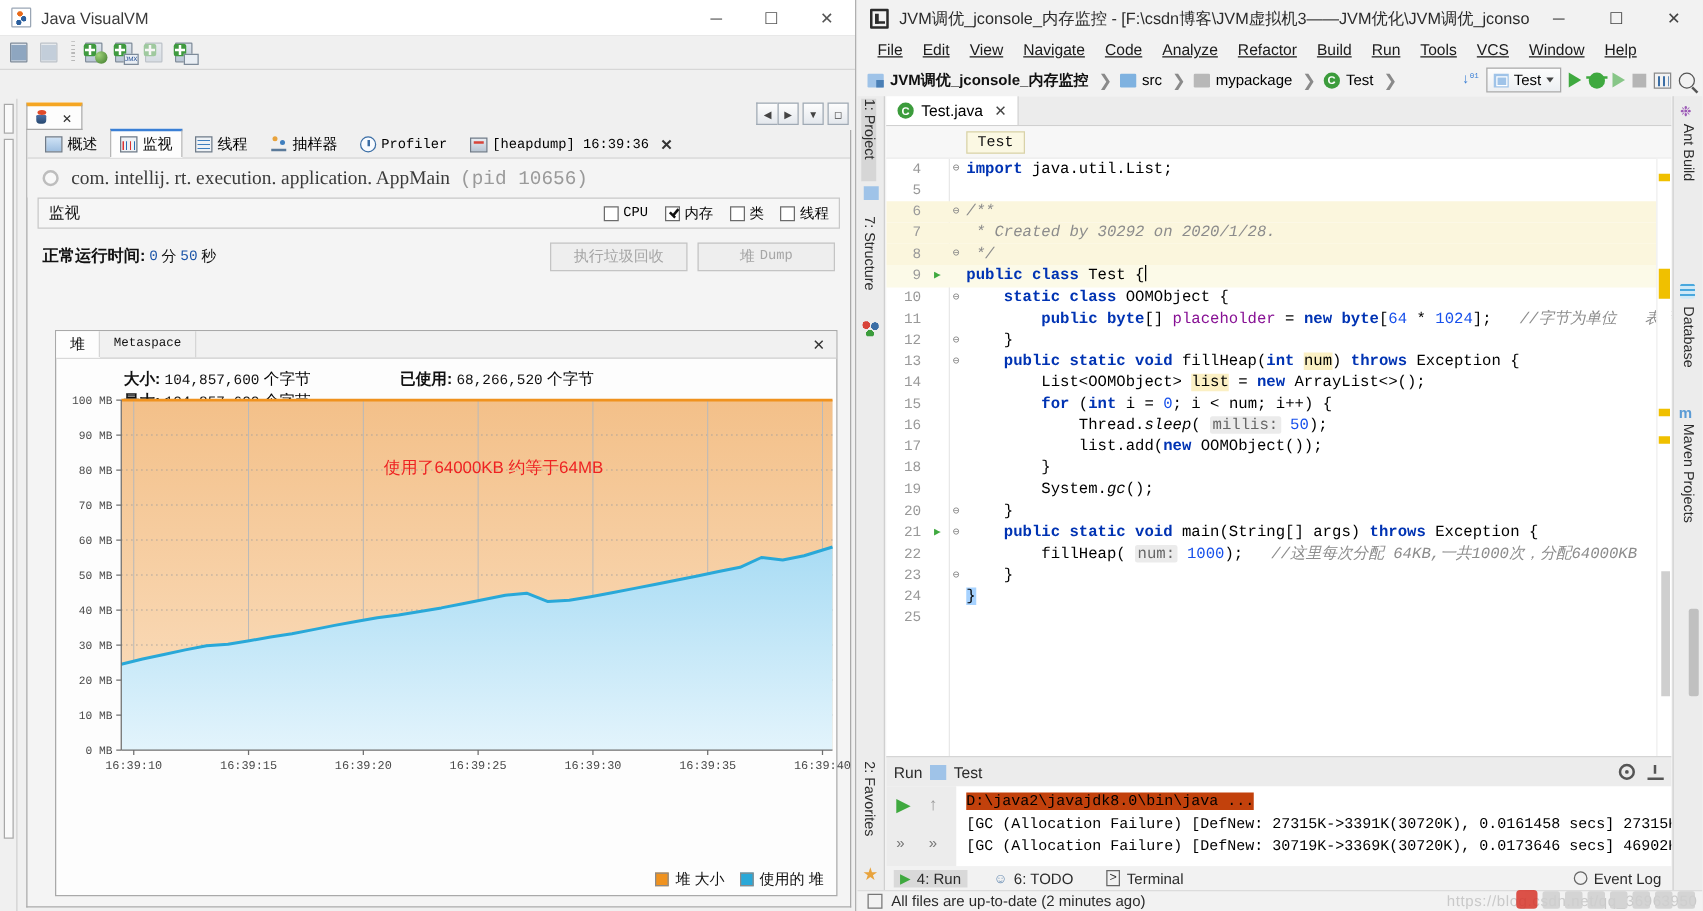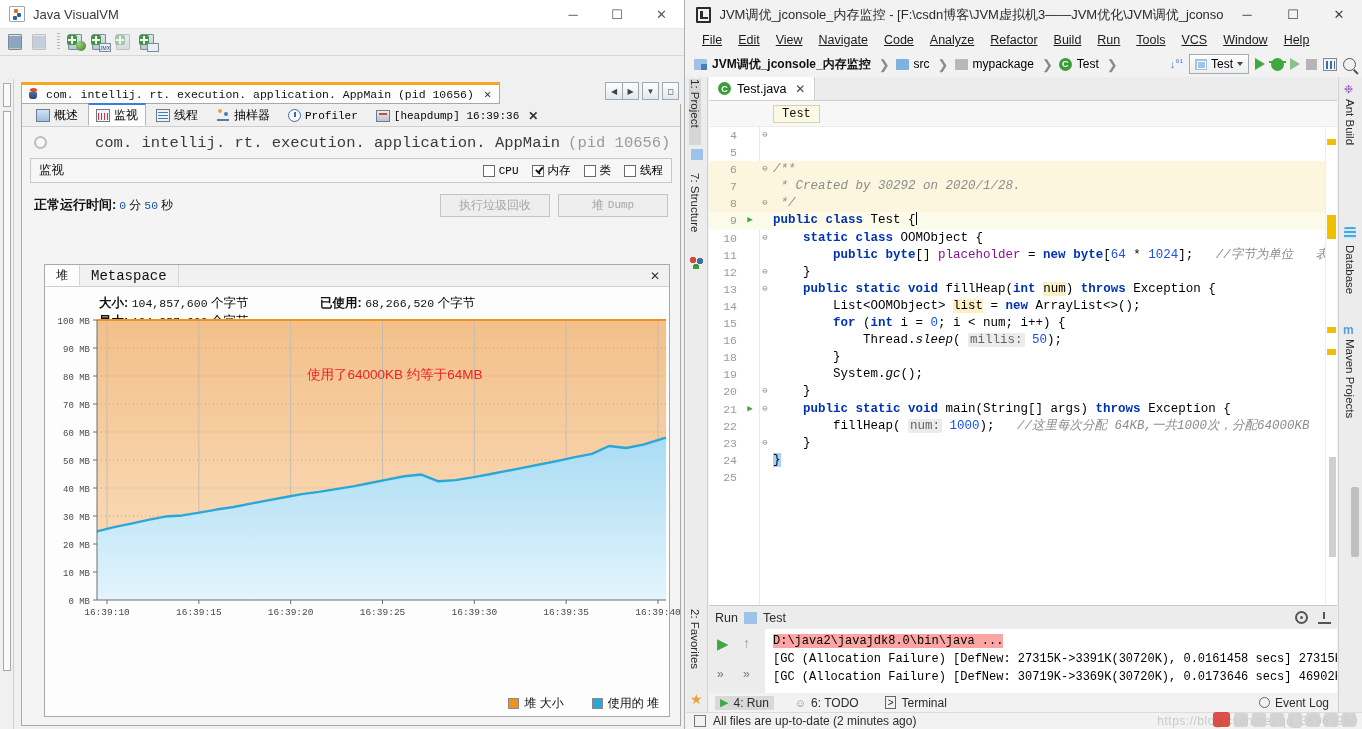--- a/index.html
+++ b/index.html
@@ -120,21 +120,21 @@
   .stab .sampler:before{content:"";position:absolute;left:1px;bottom:1px;width:12px;height:2px;background:#5b7a99;}
   .stab .sampler:after{content:"";position:absolute;left:2px;top:0;width:4px;height:4px;border-radius:50%;
      background:#e8a33d;box-shadow:6px 3px 0 #3f7fbf;}
   .stab .hd{width:14px;height:12px;background:linear-gradient(#e7ecf2,#b9c5d3);border:1px solid #6f7b88;position:relative;}
   .stab .hd:after{content:"";position:absolute;left:2px;top:2px;width:8px;height:2px;background:#d7443a;}
   .stab .close{margin-left:5px;font-size:12px;font-weight:bold;color:#333;cursor:pointer;}
   .stab .mono{font-family:"Liberation Mono",monospace;font-size:11px;}
 
   .appheader{ height:31px; display:flex; align-items:center; padding-left:12px; background:#f4f4f4;}
   .appheader .dot{width:13px;height:13px;border-radius:50%;border:2px solid #bdbdbd;background:#f8f8f8;margin-right:10px;}
-  .appheader .name{font-family:Liberation Mono, monospace;font-size:15.5px;color:#3b3b3b;margin-left:38px;}
+  .appheader .name{font-family:Liberation Serif, serif;font-size:15.5px;color:#3b3b3b;}
   .appheader .pid{font-family:"Liberation Mono",monospace;font-size:15.5px;color:#9a9a9a;margin-left:8px;}
 
   .sectionbar{
     margin:0 8px; height:25px; background:#f6f6f6; border:1px solid #c8c8c8;
     display:flex; align-items:center; padding:0 8px;
   }
   .sectionbar .lbl{font-size:12.5px;color:#111;}
   .sectionbar .checks{margin-left:auto;display:flex;gap:13px;align-items:center;}
   .chk{display:flex;align-items:center;gap:4px;font-size:11.5px;}
   .chk .box{width:12px;height:12px;border:1px solid #6b6b6b;background:#fff;position:relative;}
@@ -154,35 +154,35 @@
   .gbtn .m{font-family:"Liberation Mono",monospace;font-size:11px;margin-left:4px;}
 
   
   .heapcard{ position:absolute; left:22px; right:10px; top:160px; bottom:8px;
      background:#fdfdfd; border:1px solid #a9a9a9; }
   .heaptabs{ height:22px; background:#f1f1f1; display:flex; align-items:stretch;
      border-bottom:1px solid #cfcfcf; }
   .htab{ padding:0 11px; display:flex;align-items:center; font-size:12px; color:#111;
      border-right:1px solid #d6d6d6;}
   .htab.sel{ background:#fdfdfd; border-bottom:1px solid #fdfdfd; }
-  .htab.mono{font-family:"Liberation Mono",monospace;font-size:14px;}
+  .htab.mono{font-family:"Liberation Mono",monospace;font-size:10px;}
   .heaptabs .x{margin-left:auto;padding:0 9px;display:flex;align-items:center;font-size:12px;color:#333;}
 
   .heapstats{ height:47px; position:relative; }
   .hs{ position:absolute; font-size:12.5px;margin-left:40px; }
   .hs b{font-weight:bold;color:#111;}
   .hs .v{font-family:"Liberation Mono",monospace;font-size:11.5px;color:#111;}
   .hs1{left:14px;top:8px;}
   .hs2{left:14px;top:26px;}
   .hs3{left:235px;top:8px;}
 
   
   .chartwrap{ position:absolute; left:0; right:0; top:47px; bottom:0; }
   svg.chart{display:block;}
-  .legend{ position:absolute; right:10px; bottom:4px; display:flex; gap:28px; align-items:center;}
+  .legend{ position:absolute; right:10px; bottom:4px; display:flex; gap:12px; align-items:center;}
   .legend .it{display:flex;align-items:center;gap:5px;font-size:12px;color:#111;}
   .legend .sw{width:11px;height:11px;border:1px solid #8a8a8a;}
 
   
   #idea{ position:absolute; left:686px; top:0; width:676px; height:729px; background:#f2f2f2; }
   .i-title{ height:29px; background:#f2f2f2; display:flex; align-items:center; }
   .i-title .logo{width:16px;height:16px;margin:0 8px 0 10px;border:2px solid #2b2b2b;position:relative;border-radius:1px;}
   .i-title .logo:after{content:"";position:absolute;left:2px;top:2px;width:3px;height:8px;background:#2b2b2b;}
   .i-title .logo:before{content:"";position:absolute;left:2px;top:8px;width:8px;height:2px;background:#2b2b2b;}
   .i-title .t{font-size:13px;color:#2b2b2b;white-space:nowrap;overflow:hidden;max-width:510px;}
@@ -272,21 +272,21 @@
   .gear{width:13px;height:13px;border-radius:50%;border:2px solid #555;position:relative;}
   .gear:after{content:"";position:absolute;left:3px;top:3px;width:3px;height:3px;background:#555;border-radius:50%;}
   .dnico{width:13px;height:12px;position:relative;}
   .dnico:before{content:"";position:absolute;left:5px;top:0;width:2px;height:7px;background:#555;}
   .dnico:after{content:"";position:absolute;left:0;bottom:0;width:13px;height:2px;background:#555;}
   .runbody{ position:absolute; left:0; top:23px; right:0; bottom:0; display:flex;}
   .runsidebar{ width:56px; background:#ececec; position:relative;}
   .rs-ico{position:absolute;font-size:12px;color:#666;}
   .console{flex:1;padding:3px 0 0 8px;font-family:"Liberation Mono",monospace;font-size:12px;
      line-height:18px; white-space:nowrap; overflow:hidden;}
-  .console .g{background:#fca5a5;}
+  .console .g{background:#c2410c;}
   .statustabs{ position:absolute; left:23px; right:25px; bottom:17px; height:19px; background:#f2f2f2;
      display:flex; align-items:center; gap:16px; padding-left:6px; font-size:12px; color:#2b2b2b;}
   .statustabs .st{display:flex;align-items:center;gap:5px;padding:0 5px;}
   .statustabs .st.sel{background:#d9d9d9;}
   .statustabs .right{margin-left:auto;display:flex;align-items:center;gap:5px;padding-right:8px;}
   .statusbar{ position:absolute; left:0; right:0; bottom:0; height:17px; background:#f2f2f2;
      display:flex;align-items:center;gap:7px;padding-left:8px;font-size:12px;color:#2b2b2b;
      border-top:1px solid #dcdcdc;}
   .statusbar .sq{width:12px;height:12px;border:1.5px solid #777;}
   .wm{position:absolute;right:4px;bottom:1px;font-size:12px;color:#c9c9c9;font-family:"Liberation Sans",sans-serif;
@@ -345,21 +345,20 @@
   <div class="vvm-body">
     <div class="leftrail">
       <div class="seg s1"></div>
       <div class="seg s2"></div>
     </div>
 
     <div class="docarea">
       <div class="tabrow">
         <div class="doc-tab">
           <span class="cup"></span>
-          <span>com. intellij. rt. execution. application. AppMain  (pid 10656)</span>
           <span class="close">✕</span>
         </div>
         <div class="tabctrl">
           <div class="grp">
             <div class="b">◀</div>
             <div class="b">▶</div>
           </div>
           <div class="b">▼</div>
           <div class="b">◻</div>
         </div>
@@ -660,33 +659,34 @@
           <span>Test.java</span>
           <span class="x">✕</span>
         </div>
       </div>
       <div class="breadcrumbbar">
         <span class="bcchip">Test</span>
       </div>
       <div class="code">
         <div class="gutterline"></div>
         <div class="codescroll" id="code-lines">
-            <div class="cl"><span class="ln">4</span><span class="gut"></span><span class="fold">⊖</span></div>
+            <div class="cl"><span class="ln">4</span><span class="gut"></span><span class="fold">⊖</span><span class="src"><span class="kw">import</span> java.util.List;</span></div>
             <div class="cl"><span class="ln">5</span><span class="gut"></span><span class="fold"></span><span class="src"></span></div>
             <div class="cl cmt"><span class="ln">6</span><span class="gut"></span><span class="fold">⊖</span><span class="src"><span class="cm">/**</span></span></div>
             <div class="cl cmt"><span class="ln">7</span><span class="gut"></span><span class="fold"></span><span class="src"><span class="cm"> * Created by 30292 on 2020/1/28.</span></span></div>
             <div class="cl cmt"><span class="ln">8</span><span class="gut"></span><span class="fold">⊖</span><span class="src"><span class="cm"> */</span></span></div>
             <div class="cl hl"><span class="ln">9</span><span class="gut">▶</span><span class="fold"></span><span class="src"><span class="kw">public class</span> Test {<span class="caretbar"></span></span></div>
             <div class="cl"><span class="ln">10</span><span class="gut"></span><span class="fold">⊖</span><span class="src">    <span class="kw">static class</span> OOMObject {</span></div>
             <div class="cl"><span class="ln">11</span><span class="gut"></span><span class="fold"></span><span class="src">        <span class="kw">public</span> <span class="kw">byte</span>[] <span class="fld">placeholder</span> = <span class="kw">new</span> <span class="kw">byte</span>[<span class="num">64</span> * <span class="num">1024</span>];   <span class="cm">//字节为单位   表示64KB</span></span></div>
             <div class="cl"><span class="ln">12</span><span class="gut"></span><span class="fold">⊖</span><span class="src">    }</span></div>
             <div class="cl"><span class="ln">13</span><span class="gut"></span><span class="fold">⊖</span><span class="src">    <span class="kw">public static</span> <span class="kw">void</span> fillHeap(<span class="kw">int</span> <span class="hi">num</span>) <span class="kw">throws</span> Exception {</span></div>
             <div class="cl"><span class="ln">14</span><span class="gut"></span><span class="fold"></span><span class="src">        List&lt;OOMObject&gt; <span class="hi">list</span> = <span class="kw">new</span> ArrayList&lt;&gt;();</span></div>
             <div class="cl"><span class="ln">15</span><span class="gut"></span><span class="fold"></span><span class="src">        <span class="kw">for</span> (<span class="kw">int</span> i = <span class="num">0</span>; i &lt; num; i++) {</span></div>
             <div class="cl"><span class="ln">16</span><span class="gut"></span><span class="fold"></span><span class="src">            Thread.<span style="font-style:italic">sleep</span>( <span class="hint">millis:</span> <span class="num">50</span>);</span></div>
+            <div class="cl"><span class="ln">17</span><span class="gut"></span><span class="fold"></span><span class="src">            list.add(<span class="kw">new</span> OOMObject());</span></div>
             <div class="cl"><span class="ln">18</span><span class="gut"></span><span class="fold"></span><span class="src">        }</span></div>
             <div class="cl"><span class="ln">19</span><span class="gut"></span><span class="fold"></span><span class="src">        System.<span style="font-style:italic">gc</span>();</span></div>
             <div class="cl"><span class="ln">20</span><span class="gut"></span><span class="fold">⊖</span><span class="src">    }</span></div>
             <div class="cl"><span class="ln">21</span><span class="gut">▶</span><span class="fold">⊖</span><span class="src">    <span class="kw">public static</span> <span class="kw">void</span> main(String[] args) <span class="kw">throws</span> Exception {</span></div>
             <div class="cl"><span class="ln">22</span><span class="gut"></span><span class="fold"></span><span class="src">        fillHeap( <span class="hint">num:</span> <span class="num">1000</span>);   <span class="cm">//这里每次分配 64KB,一共1000次，分配64000KB     我们-Xms</span></span></div>
             <div class="cl"><span class="ln">23</span><span class="gut"></span><span class="fold">⊖</span><span class="src">    }</span></div>
             <div class="cl"><span class="ln">24</span><span class="gut"></span><span class="fold"></span><span class="src"><span class="sel">}</span></span></div>
             <div class="cl"><span class="ln">25</span><span class="gut"></span><span class="fold"></span><span class="src"></span></div>
           </div>
       </div>

